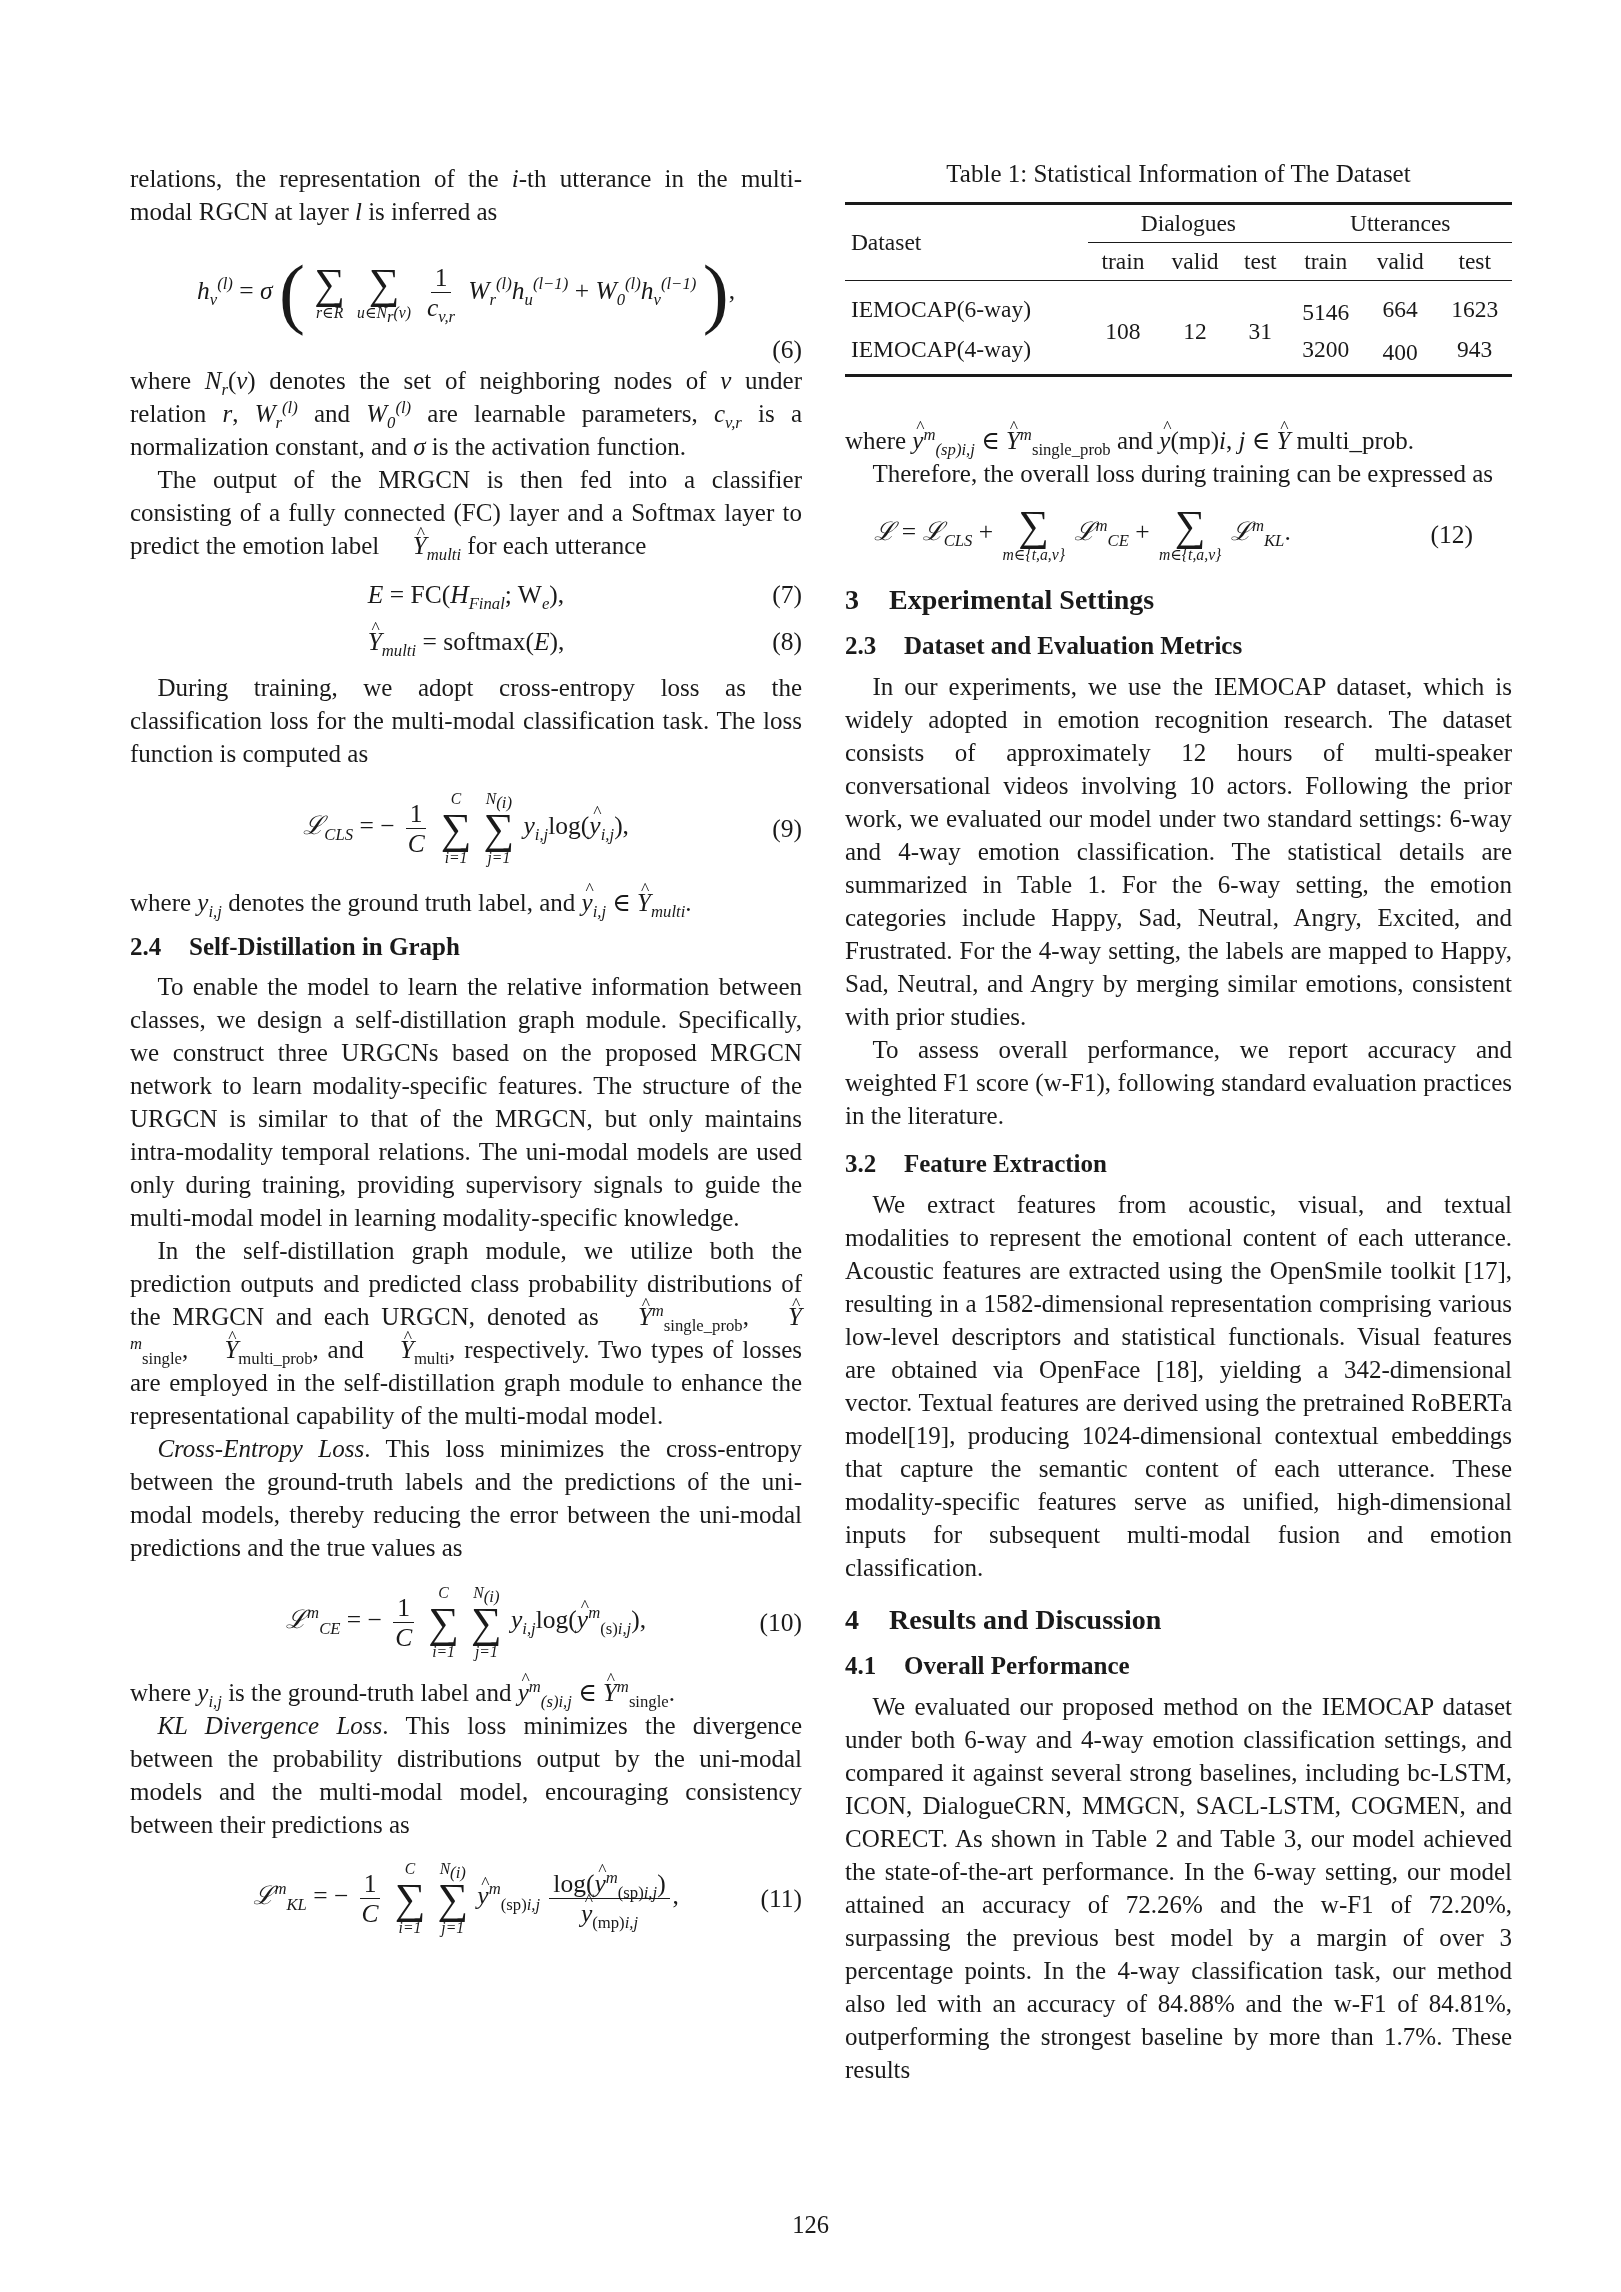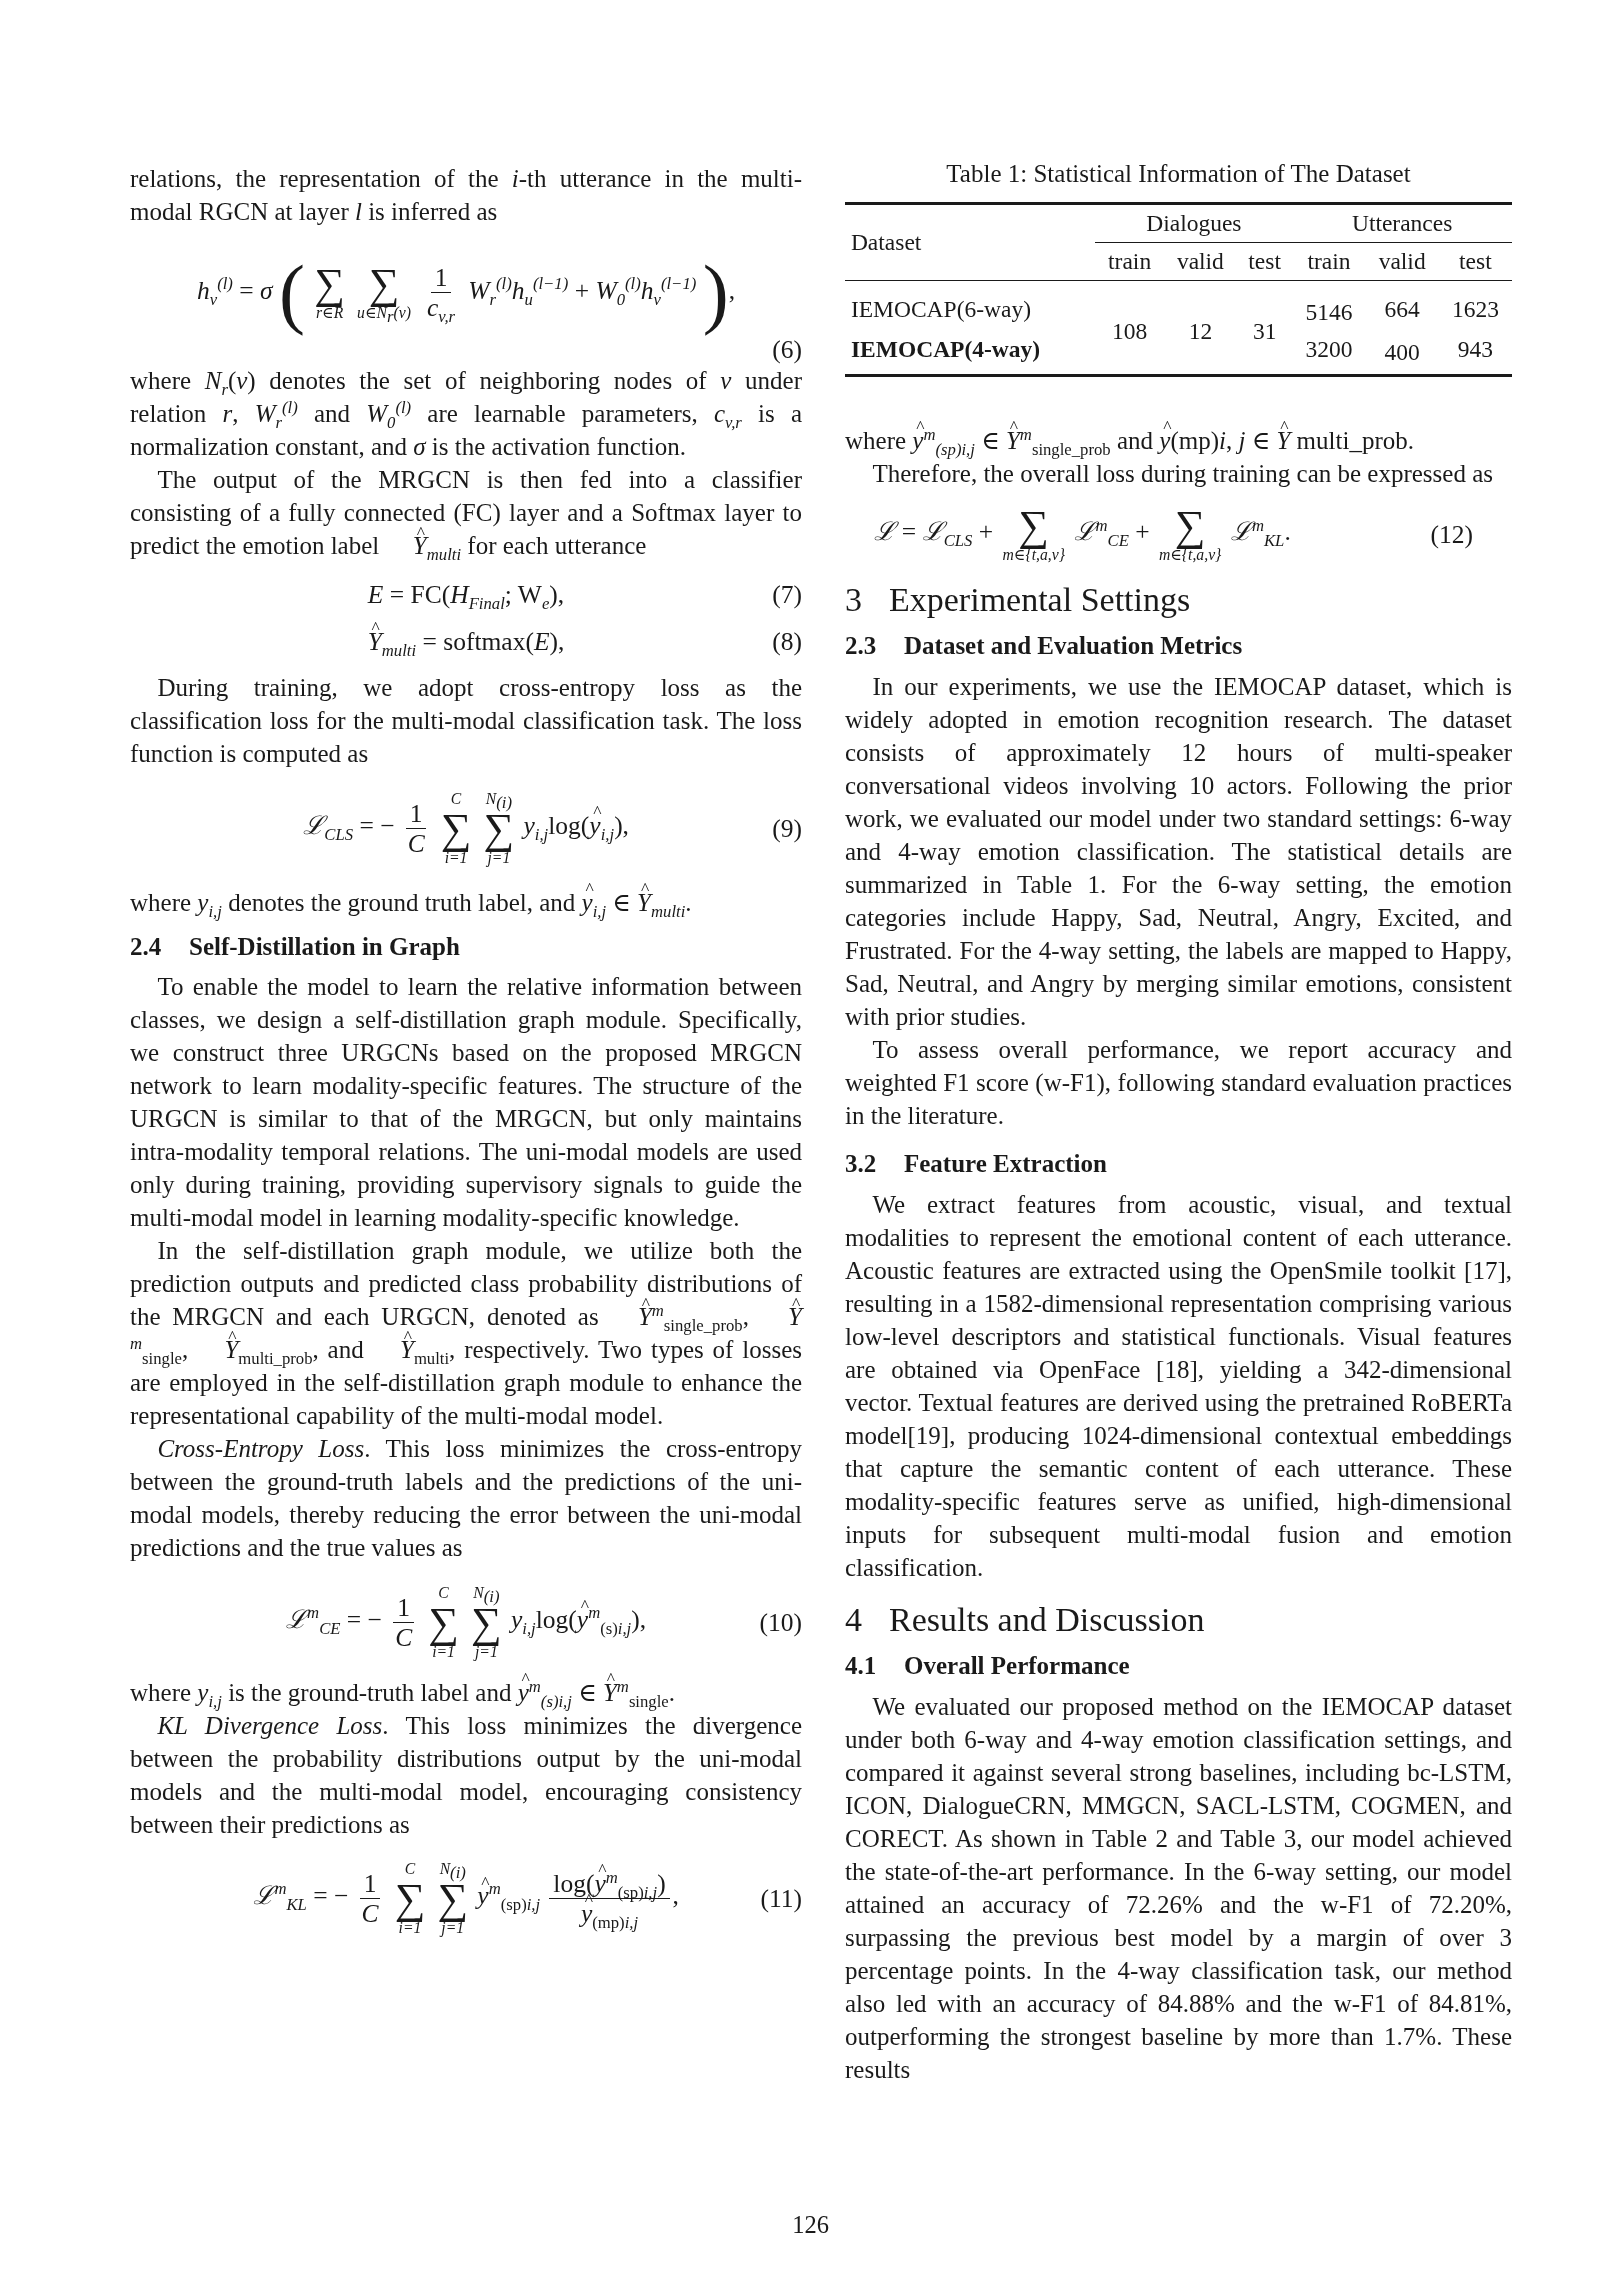--- a/index.html
+++ b/index.html
@@ -20,21 +20,21 @@
   .eq .body { font-style: italic; white-space: nowrap; }
   .sigma { display: inline-flex; flex-direction: column; align-items: center; vertical-align: middle; margin: 0 2.9px; }
   .sigma .big { font-size: 43px; line-height: 41px; font-style: normal; }
   .sigma .lim { font-size: 15.7px; line-height: 17.6px; font-style: italic; }
   .frac { display: inline-flex; flex-direction: column; align-items: center; vertical-align: middle; margin: 0 2.9px; }
   .frac .n { border-bottom: 1.5px solid #1a1a1a; padding: 0 3.9px; line-height: 29px; }
   .frac .d { line-height: 29px; padding: 0 3.9px; }
   .paren { font-size: 78px; font-style: normal; font-weight: 200; vertical-align: middle; line-height: 78px; }
   .hat { position: relative; display: inline-block; }
   .hat::before { content: "^"; position: absolute; top: -13.7px; left: 3.9px; font-size: 17.6px; font-style: normal; }
-  h2 { font-size: 34px; font-weight: normal; margin: 17.6px 0 9.8px 0; line-height: 37px; }
+  h2 { font-size: 28px; font-weight: bold; margin: 17.6px 0 9.8px 0; line-height: 37px; }
   h3 { font-size: 25px; font-weight: bold; margin: 11.8px 0 7.8px 0; line-height: 32px; }
   h2 .secnum, h3 .secnum { display: inline-block; width: 44px; }
   h3 .secnum { width: 59px; }
   .runin { font-weight: normal; font-style: italic; }
   
   .tcaption { text-align: center; font-size: 25px; margin-bottom: 11.8px; }
   table.stats { width: 100%; border-collapse: collapse; font-size: 23.5px; }
   table.stats td, table.stats th { font-weight: normal; text-align: center; padding: 2px 5.9px; line-height: 33px; }
   table.stats td.left, table.stats th.left { text-align: left; }
   .rule-top { border-top: 3.4px solid #1a1a1a; }
@@ -193,21 +193,21 @@
       <tr class="rule-mid">
         <td class="left" style="padding-top:9.8px;">IEMOCAP(6-way)</td>
         <td rowspan="2" style="padding-top:9.8px;">108</td>
         <td rowspan="2" style="padding-top:9.8px;">12</td>
         <td rowspan="2" style="padding-top:9.8px;">31</td>
         <td style="padding-top:15px;font-family:Liberation Serif, serif;">5146</td>
         <td style="padding-top:9.8px;">664</td>
         <td style="padding-top:9.8px;">1623</td>
       </tr>
       <tr class="rule-bot">
-        <td class="left" style="padding-bottom:7px;font-weight:bold;">IEMOCAP(4-way)</td>
+        <td class="left" style="padding-bottom:7px;">IEMOCAP(4-way)</td>
         <td style="padding-bottom:7.8px;">3200</td>
         <td style="padding-bottom:2px;">400</td>
         <td style="padding-bottom:7.8px;">943</td>
       </tr>
     </tbody>
       </table>
   </div>
 
   <p style="margin-top:47px;">where <i><span class="hat">y</span><sup>m</sup><sub>(sp)i,j</sub></i> ∈ <i><span class="hat">Y</span></i><sup><i>m</i></sup><sub>single_prob</sub> and <i><span class="hat">y</span></i>(mp)<i>i</i>, <i>j</i> ∈ <i><span class="hat">Y</span></i> multi_prob.</p>
   <p class="indent">Therefore, the overall loss during training can be expressed as</p>

